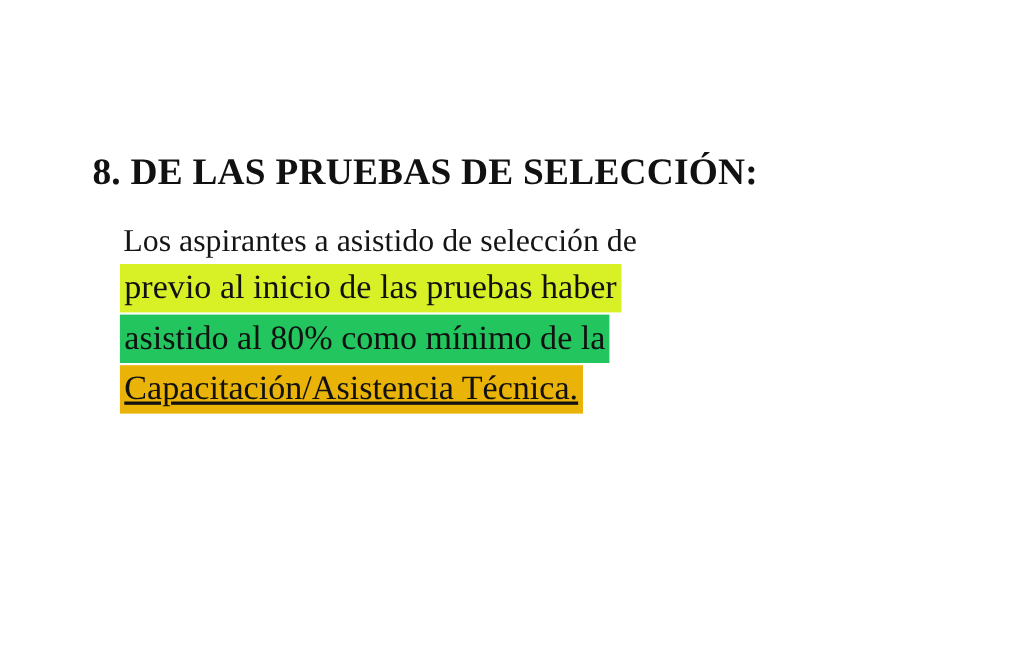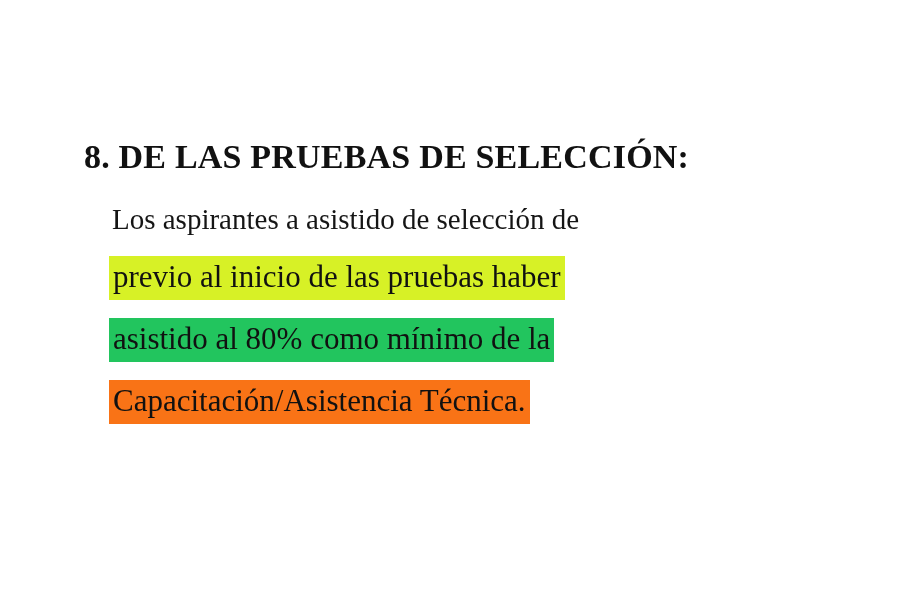--- a/index.html
+++ b/index.html
@@ -47,21 +47,21 @@
     font-family: "Liberation Serif", serif;
     font-size: 29px;
     line-height: 38px;
     color: #151515;
     white-space: nowrap;
   }
   .line.plain {
     padding-left: 0;
   }
   .line.hl {
-    margin-top: 18px;
+    margin-top: 2px;
   }
   .line.hl span.mark {
     display: inline-block;
     background: #d7f126;
     padding: 1px 4px 3px 4px;
     line-height: 40px;
     font-size: 31px;
     color: #111111;
   }
   .hl-line-1 span.mark { margin-left: -3px; }
@@ -79,17 +79,17 @@
     <div class="body-para">
 
       <div class="line plain">Los aspirantes a asistido de selección de</div>
 
 
 
       <div class="line hl hl-line-1"><span class="mark" style="background: rgb(215, 241, 38);">previo al inicio de las pruebas haber</span></div>
 
       <div class="line hl hl-line-2"><span class="mark" style="background: #22c55e;">asistido al 80% como mínimo de la</span></div>
 
-      <div class="line hl hl-line-3"><span class="mark" style="background: #f97316;">Capacitación/Asistencia Técnica.</span></div>
+      <div class="line hl hl-line-3"><span class="mark" style="background: #eab308; text-decoration: underline;">Capacitación/Asistencia Técnica.</span></div>
 
     </div>
   </div>
 </div>
 
 </body></html>

